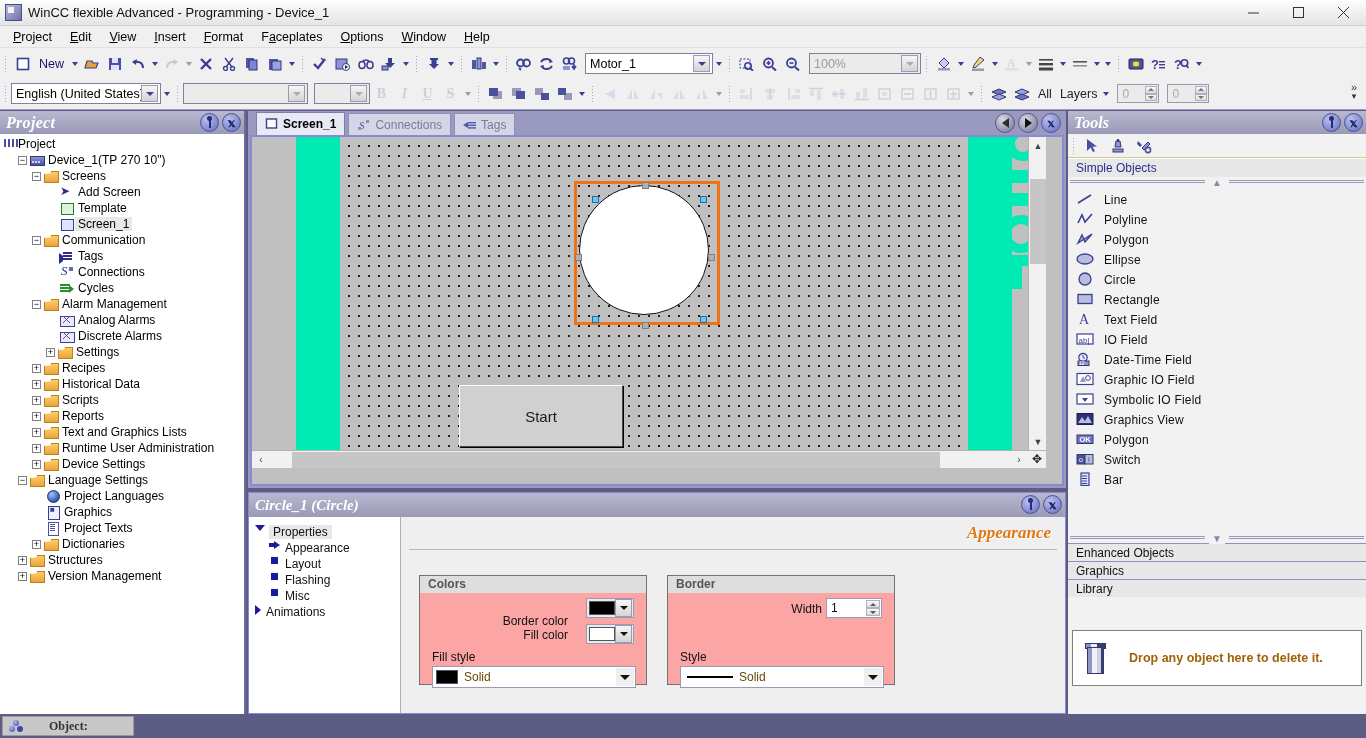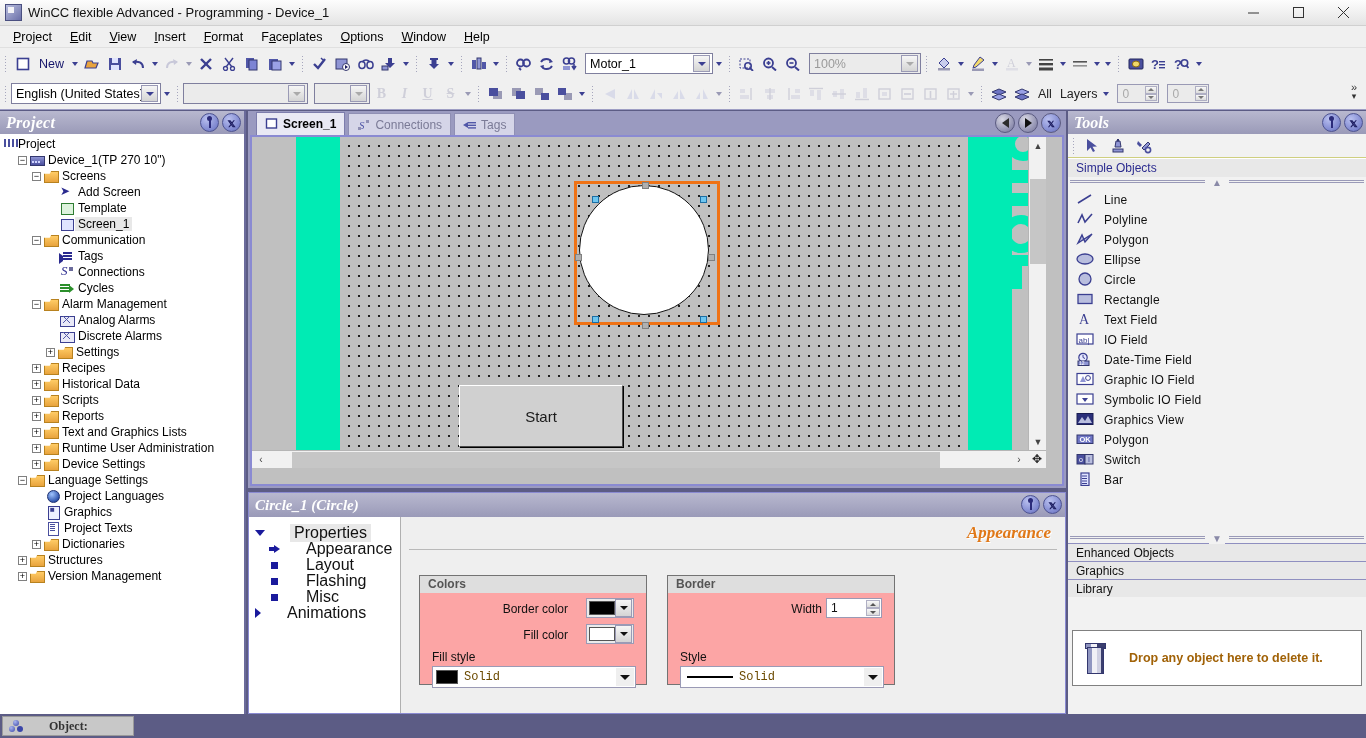--- a/index.html
+++ b/index.html
@@ -272,21 +272,21 @@
   }
   .props .ph {
     height: 24px; background: linear-gradient(to bottom,#b8b8cf,#9a9ab8); position: relative; display:flex; align-items:center;
   }
   .props .ph .pt {
     font-family: "Liberation Serif", serif; font-weight: bold; font-style: italic;
     font-size: 15px; color: #fff; padding-left: 6px;
   }
   .props-body { position: absolute; left:0; top:24px; width: 816px; height: 196px; display: flex; }
   .props-tree { width: 152px; background:#fff; border-right:1px solid #b0b0b0; padding: 8px 0 0 6px; }
-  .ptrow { display:flex; align-items:center; height:16px; font-size:16px; color:#111;gap:21px; }
+  .ptrow { display:flex; align-items:flex-start; height:16px; font-size:12px; color:#111; }
   .ptrow .tri { width:0;height:0;border-left:5px solid transparent;border-right:5px solid transparent;border-top:6px solid #1a1a9c; margin-right:4px; }
   .ptrow .tri.r { border-left:6px solid #1a1a9c; border-top:5px solid transparent; border-bottom:5px solid transparent; border-right:none; margin-right:5px;}
   .ptrow .arr { width:11px; height:9px; margin-right:5px; position:relative; }
   .ptrow .arr:before { content:""; position:absolute; left:0; top:2px; width:6px; height:4px; background:#1a1a9c; }
   .ptrow .arr:after { content:""; position:absolute; left:5px; top:0; width:0;height:0;
     border-left:6px solid #1a1a9c; border-top:4px solid transparent; border-bottom:4px solid transparent; }
   .ptrow .sqr { width:7px; height:7px; background:#1a1a9c; margin: 0 7px 0 2px; }
   .ptrow .nm.sel { background:#e8e8e8; padding:0 4px; }
 
   .props-main { flex: 1; background:#efefef; position: relative; padding: 0; }
@@ -308,21 +308,21 @@
   .clrbox .cbt { width: 17px; height: 18px; position:absolute; right:1px; top:0px;
     background: linear-gradient(to bottom,#f6f6f6,#d4d4d4); border:1px solid #9a9ab5;
     display:flex; align-items:center; justify-content:center; }
   .clrbox .cbt .car { width:0;height:0;border-left:4px solid transparent;border-right:4px solid transparent;border-top:4px solid #111;}
 
   .wsel {
     position: absolute; height: 22px; background:#fff; border:1px solid #9a9ab5;
     display:flex; align-items:center;
   }
   .wsel .lsw { width:22px; height:14px; margin-left:3px; flex:none; }
-  .wsel .lbl2 { font-size:12px; color:#6b4a00; padding-left:6px;font-family:Liberation Mono, monospace; }
+  .wsel .lbl2 { font-size:12px; color:#6b4a00; padding-left:6px; }
   .wsel .dbt { position:absolute; right:1px; top:1px; width:18px; height:18px;
     background:#efefef; display:flex; align-items:center; justify-content:center; }
   .wsel .dbt .car { width:0;height:0;border-left:5px solid transparent;border-right:5px solid transparent;border-top:5px solid #111;}
 
   .numb {
     position: absolute; height: 20px; width: 56px; background: #fff; border: 1px solid #9a9ab5; display:flex; align-items:center;
   }
   .numb .nv { font-size: 12px; color:#111; padding-left:4px; }
   .numb .sbx { position:absolute; right:1px; top:1px; width:14px; height:16px; display:flex; flex-direction:column; }
   .numb .sbx i { flex:1; background:linear-gradient(to bottom,#f8f8f8,#dcdcdc); border:1px solid #b0b0c4; display:flex; align-items:center; justify-content:center; }
@@ -1212,21 +1212,21 @@
             <span class="nm">Animations</span>
           </div>
         </div>
 
       <div class="props-main">
         <div class="appear-title">Appearance</div>
         <div class="appear-rule"></div>
 
         <div class="grp" style="left:18px; top:58px; width:228px; height:110px;">
           <div class="gh">Colors</div>
-          <div class="fld-lbl" style="right:78px; top:26px; width:120px;">Border color</div>
+          <div class="fld-lbl" style="right:78px; top:38px; width:120px;">Border color</div>
           <div class="clrbox" style="right:12px; top:22px;">
             <span class="sw" id="sw-border" style="background: rgb(0, 0, 0);"></span>
             <span class="cbt">
                 <span class="car"></span>
               </span>
           </div>
           <div class="fld-lbl" style="right:78px; top:52px; width:120px;">Fill color</div>
           <div class="clrbox" style="right:12px; top:48px;">
             <span class="sw" id="sw-fill" style="background: rgb(255, 255, 255);"></span>
             <span class="cbt">

